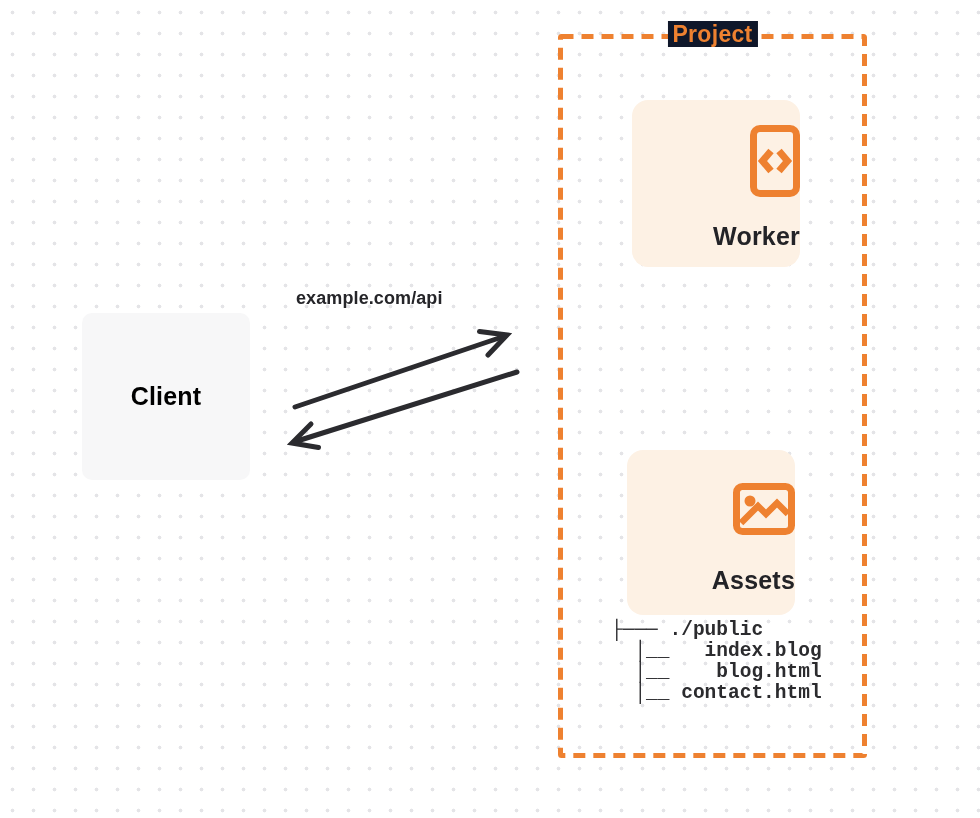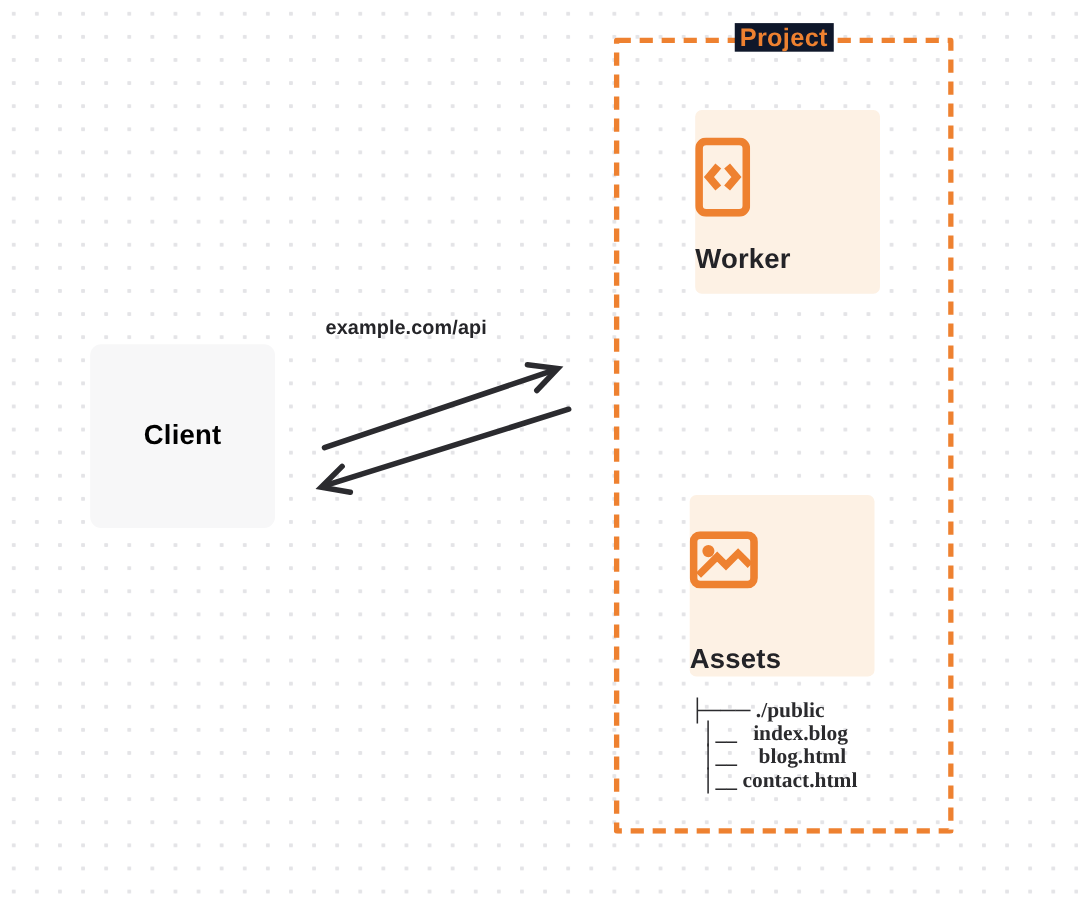--- a/index.html
+++ b/index.html
@@ -68,40 +68,40 @@
     font-size: 23px; font-weight: 700;
     color: #ee8130;
     line-height: 26px;
     letter-spacing: 0.3px;
   }
 
   
   .card {
     position: absolute;
     background: #fdf1e4;
-    border-radius: 6px;
-    display: flex; flex-direction: column; align-items: flex-start;
+    border-radius: 16px;
+    display: flex; flex-direction: column; align-items: flex-end;
   }
   .worker-card { left: 74px; top: 66px; width: 168px; height: 167px; }
-  .assets-card { left: 69px; top: 416px; width: 168px; height: 165px; gap: 19px; }
+  .assets-card { left: 69px; top: 416px; width: 168px; height: 165px; }
   .worker-card .icon-wrap { margin-top: 25px; height: 72px; }
   .assets-card .icon-wrap { margin-top: 33px; height: 52px; }
   .card .label {
     font-size: 25px; font-weight: 700; color: #232327;
     letter-spacing: 0.2px;
   }
   .worker-card .label { margin-top: 25px; }
   .assets-card .label { margin-top: 31px; }
 
   
   .file-tree {
     position: absolute;
     left: 53px; top: 586px;
-    margin: 16px;
-    font-family: Liberation Serif, serif;
+    margin: 0;
+    font-family: Liberation Mono, monospace;
     font-size: 19.5px;
     font-weight: 700;
     line-height: 21px;
     color: #2b2b2e;
     white-space: pre;
   }
 </style>
 </head>
 <body>
 

